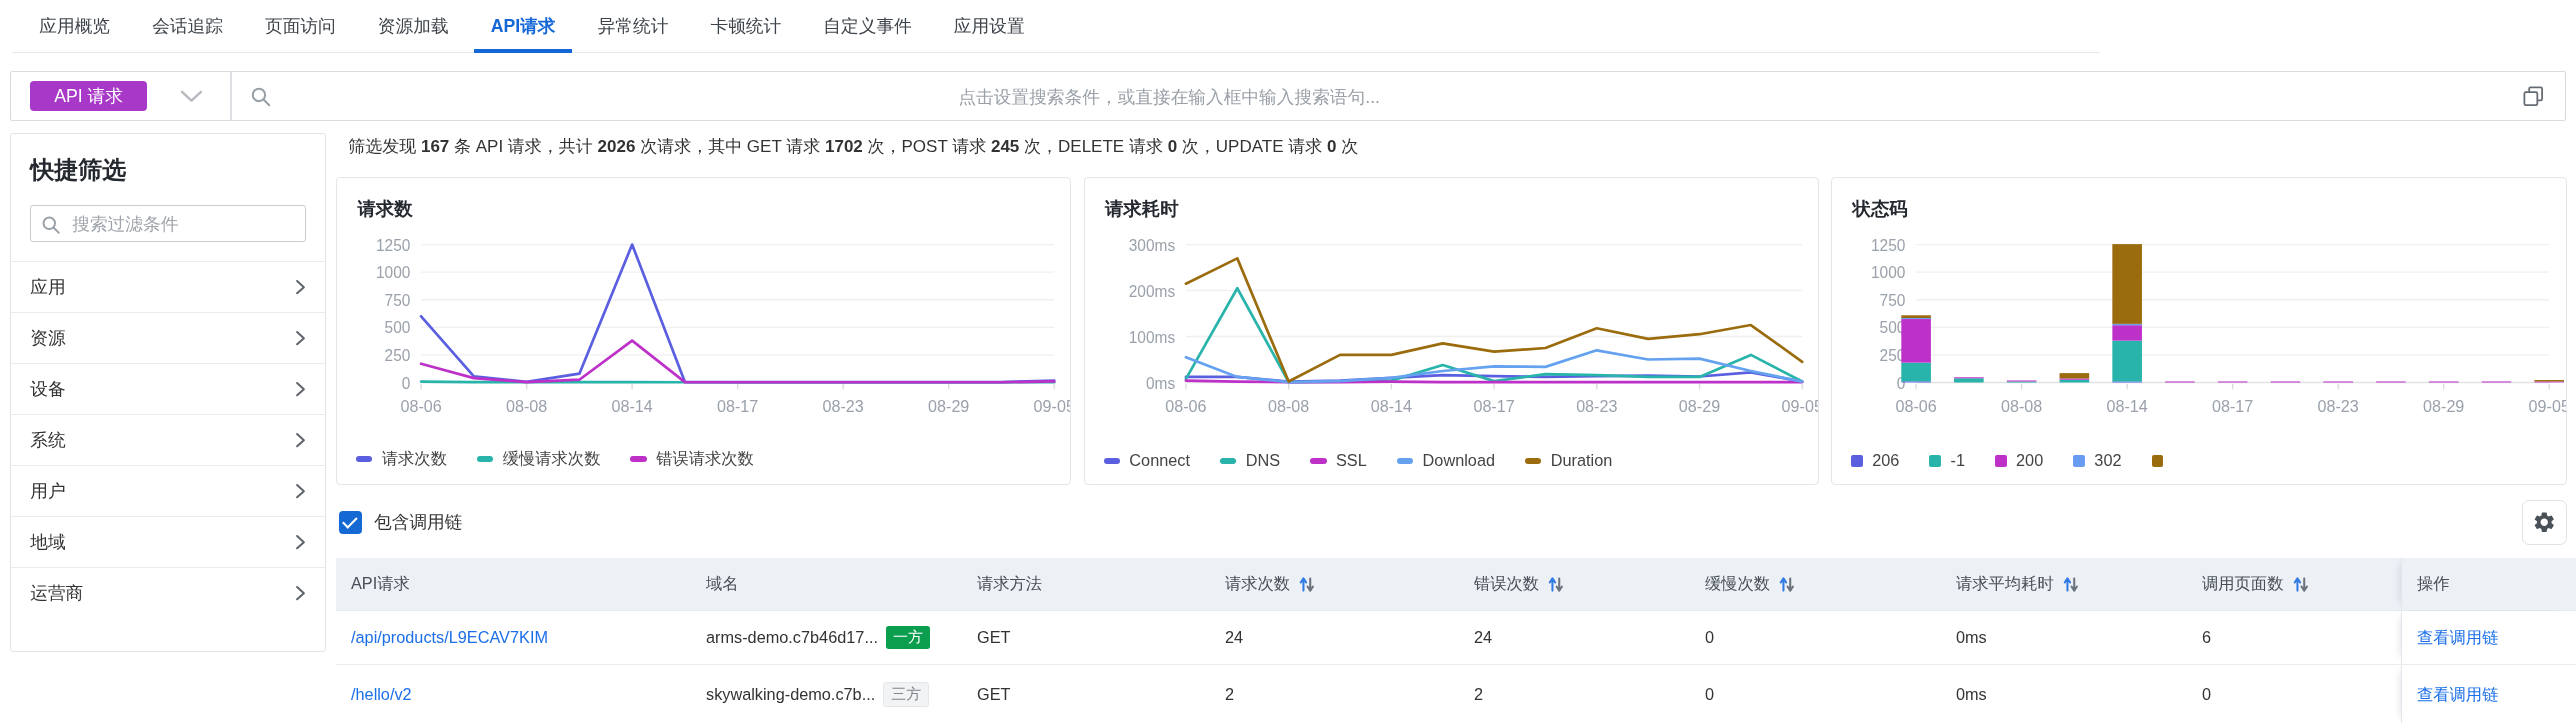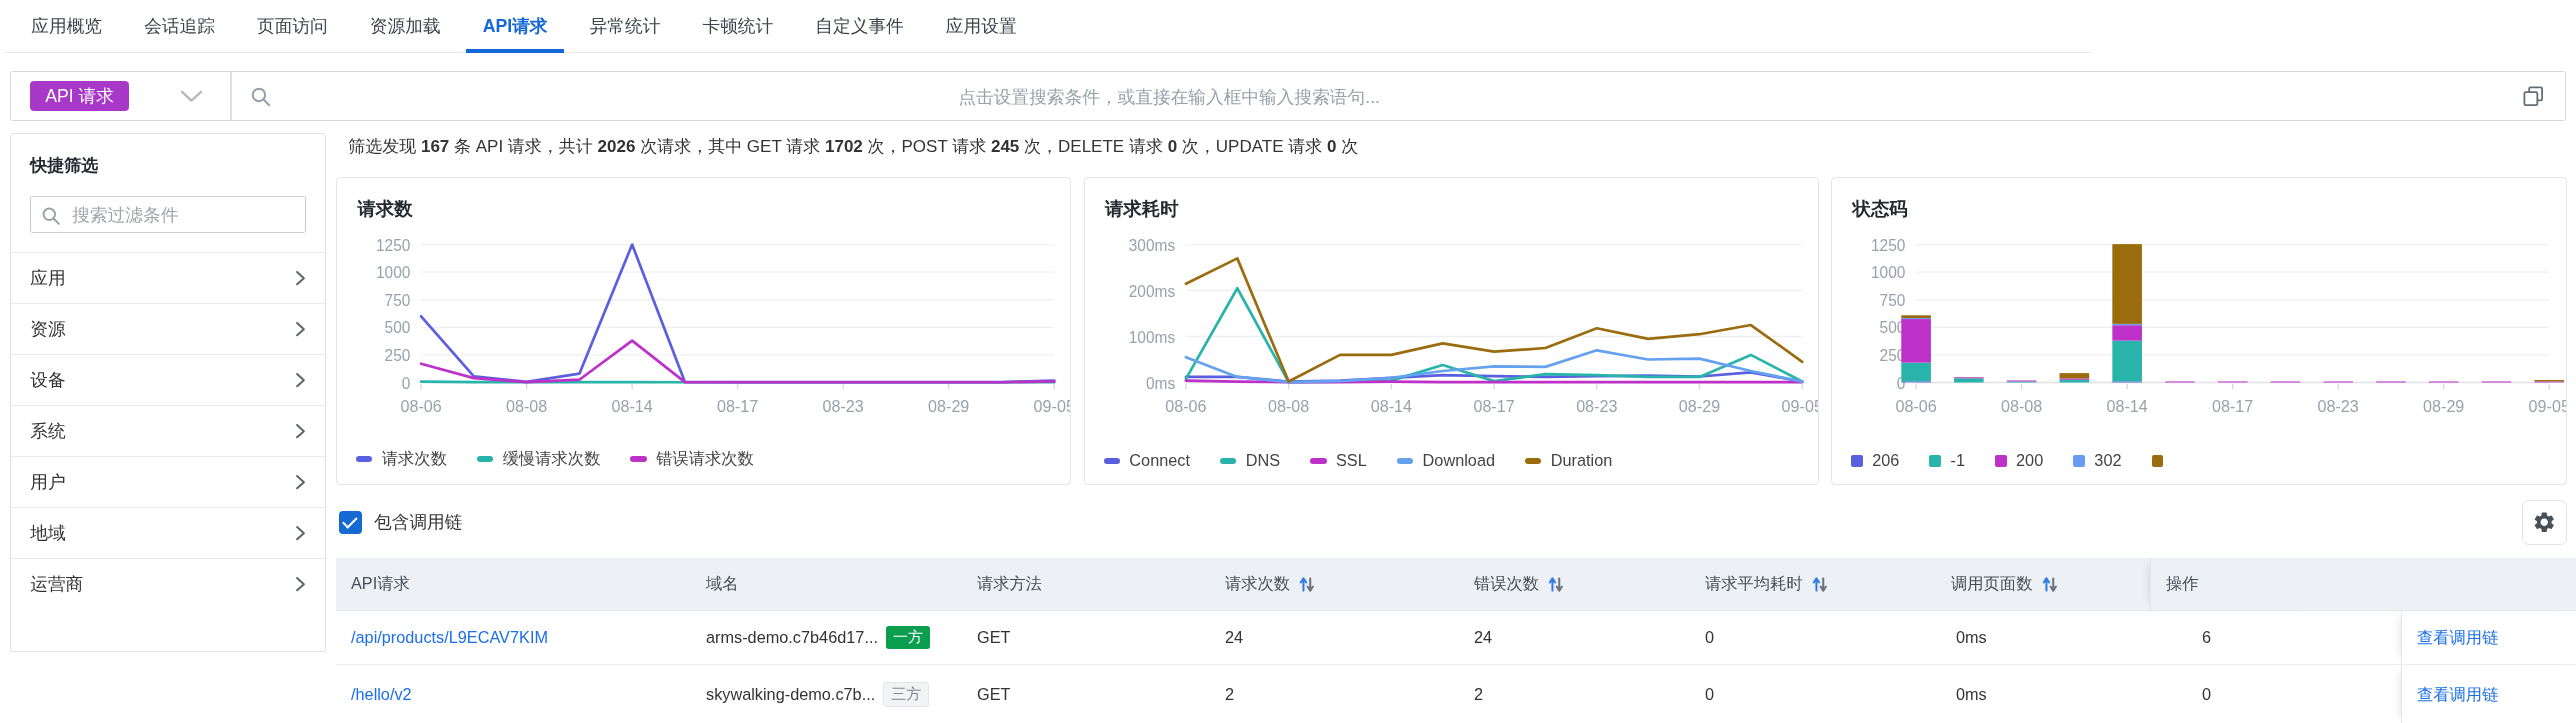--- a/index.html
+++ b/index.html
@@ -1,36 +1,36 @@
 <!DOCTYPE html>
 <html style="font-size:11px"><head>
 <meta charset="utf-8">
 <style>
   html,body{margin:0;padding:0;background:#fff;width:2576px;height:724px;overflow:hidden;
     font-family:"Liberation Sans","DejaVu Sans",sans-serif;color:#333;}
   
-  .tabs{position:absolute;left:4px;top:0;width:2088px;height:52px;border-bottom:1.4px solid #e8e9eb;background:#fff;}
+  .tabs{position:absolute;left:12px;top:0;width:2088px;height:52px;border-bottom:1.4px solid #e8e9eb;background:#fff;}
   .tabs ul{list-style:none;margin:0;padding:0 0 0 11px;display:flex;gap:9.5px;height:52px;}
   .tabs li{position:relative;padding:0 16.3px;line-height:52px;font-size:17.7px;color:#3d434a;cursor:pointer;white-space:nowrap;}
   .tabs li.active{color:#1467d6;font-weight:700;}
   .tabs li.active::after{content:"";position:absolute;left:0;right:0;bottom:-1.4px;height:4.1px;background:#1467d6;}
   
   .filterbar{position:absolute;left:10.2px;top:71px;right:10.2px;height:48px;border:1.4px solid #d9dbdf;border-radius:2px;background:#fff;}
-  .ftag{position:absolute;left:19px;top:8.8px;height:30px;padding:0 15px;background:#a838c8;border-radius:4.1px;
+  .ftag{position:absolute;left:19px;top:8.8px;height:30px;padding:0 24px;background:#a838c8;border-radius:4.1px;
     color:#fff;font-size:17.7px;line-height:30px;}
   .fchev{position:absolute;left:169px;top:17px;}
   .fdiv{position:absolute;left:219px;top:0;bottom:0;width:1.4px;background:#dcdee2;}
   .fsearch{position:absolute;left:239px;top:13.6px;}
   .finput{position:absolute;left:272px;top:0;height:48px;width:1768px;border:none;outline:none;font-size:17.7px;color:#333;
     font-family:inherit;background:transparent;text-align:center;}
   .finput::placeholder{color:#9aa0a8;}
   .fcopy{position:absolute;right:19px;top:11.6px;cursor:pointer;}
   
   .sidebar{position:absolute;left:10.2px;top:133px;width:316px;height:519px;border:1.4px solid #dfe2e6;border-radius:2.7px;background:#fff;box-sizing:border-box;}
-  .sbtitle{margin:20.4px 0 0 19px;font-size:17px;font-weight:700;color:#24292f;}
+  .sbtitle{margin:20.4px 0 0 19px;font-size:24px;font-weight:700;color:#24292f;}
   .sbsearch{position:relative;margin:19px 19px 8px 19px;height:37px;border:1.4px solid #caccd0;border-radius:2.7px;box-sizing:border-box;}
   .sbsearch svg{position:absolute;left:9.5px;top:8.2px;}
   .sbsearch input{position:absolute;left:39px;top:0;height:34px;width:224px;border:none;outline:none;font-size:17.7px;color:#333;font-family:inherit;background:transparent;}
   .sbsearch input::placeholder{color:#a0a4ab;}
   .sblist{list-style:none;margin:19px 0 0 0;padding:0;}
   .sblist li{position:relative;height:50px;border-top:1.4px solid #e9ebee;line-height:50px;font-size:17.7px;color:#333;padding-left:19px;cursor:pointer;}
   .sblist li .chev{position:absolute;right:19px;top:17px;}
   
   .main{position:absolute;left:336px;top:133px;right:0;bottom:0;}
   .summary{position:absolute;left:12.2px;top:2px;font-size:17px;color:#333;white-space:nowrap;}
@@ -347,20 +347,27 @@
             <path d="M18 5 L18 21 M14 17 L18 23 L22 17" fill="none" stroke="#6a727d" stroke-width="3" stroke-linecap="round" stroke-linejoin="round"></path>
           </svg>
         </div>
         <div class="tc" style="width: 231px;">
           <span>错误次数</span>
           <svg class="sorticon" width="17.7" height="19" viewBox="0 0 26 28">
             <path d="M8 23 L8 7 M4 11 L8 5 L12 11" fill="none" stroke="#2f7ae5" stroke-width="3" stroke-linecap="round" stroke-linejoin="round"></path>
             <path d="M18 5 L18 21 M14 17 L18 23 L22 17" fill="none" stroke="#6a727d" stroke-width="3" stroke-linecap="round" stroke-linejoin="round"></path>
           </svg>
         </div>
+        <div class="tc" style="width: 251px;">
+          <span>缓慢次数</span>
+          <svg class="sorticon" width="17.7" height="19" viewBox="0 0 26 28">
+            <path d="M8 23 L8 7 M4 11 L8 5 L12 11" fill="none" stroke="#2f7ae5" stroke-width="3" stroke-linecap="round" stroke-linejoin="round"></path>
+            <path d="M18 5 L18 21 M14 17 L18 23 L22 17" fill="none" stroke="#6a727d" stroke-width="3" stroke-linecap="round" stroke-linejoin="round"></path>
+          </svg>
+        </div>
         <div class="tc" style="width: 246px;">
           <span>请求平均耗时</span>
           <svg class="sorticon" width="17.7" height="19" viewBox="0 0 26 28">
             <path d="M8 23 L8 7 M4 11 L8 5 L12 11" fill="none" stroke="#2f7ae5" stroke-width="3" stroke-linecap="round" stroke-linejoin="round"></path>
             <path d="M18 5 L18 21 M14 17 L18 23 L22 17" fill="none" stroke="#6a727d" stroke-width="3" stroke-linecap="round" stroke-linejoin="round"></path>
           </svg>
         </div>
         <div class="tc" style="width: 214px;">
           <span>调用页面数</span>
           <svg class="sorticon" width="17.7" height="19" viewBox="0 0 26 28">

